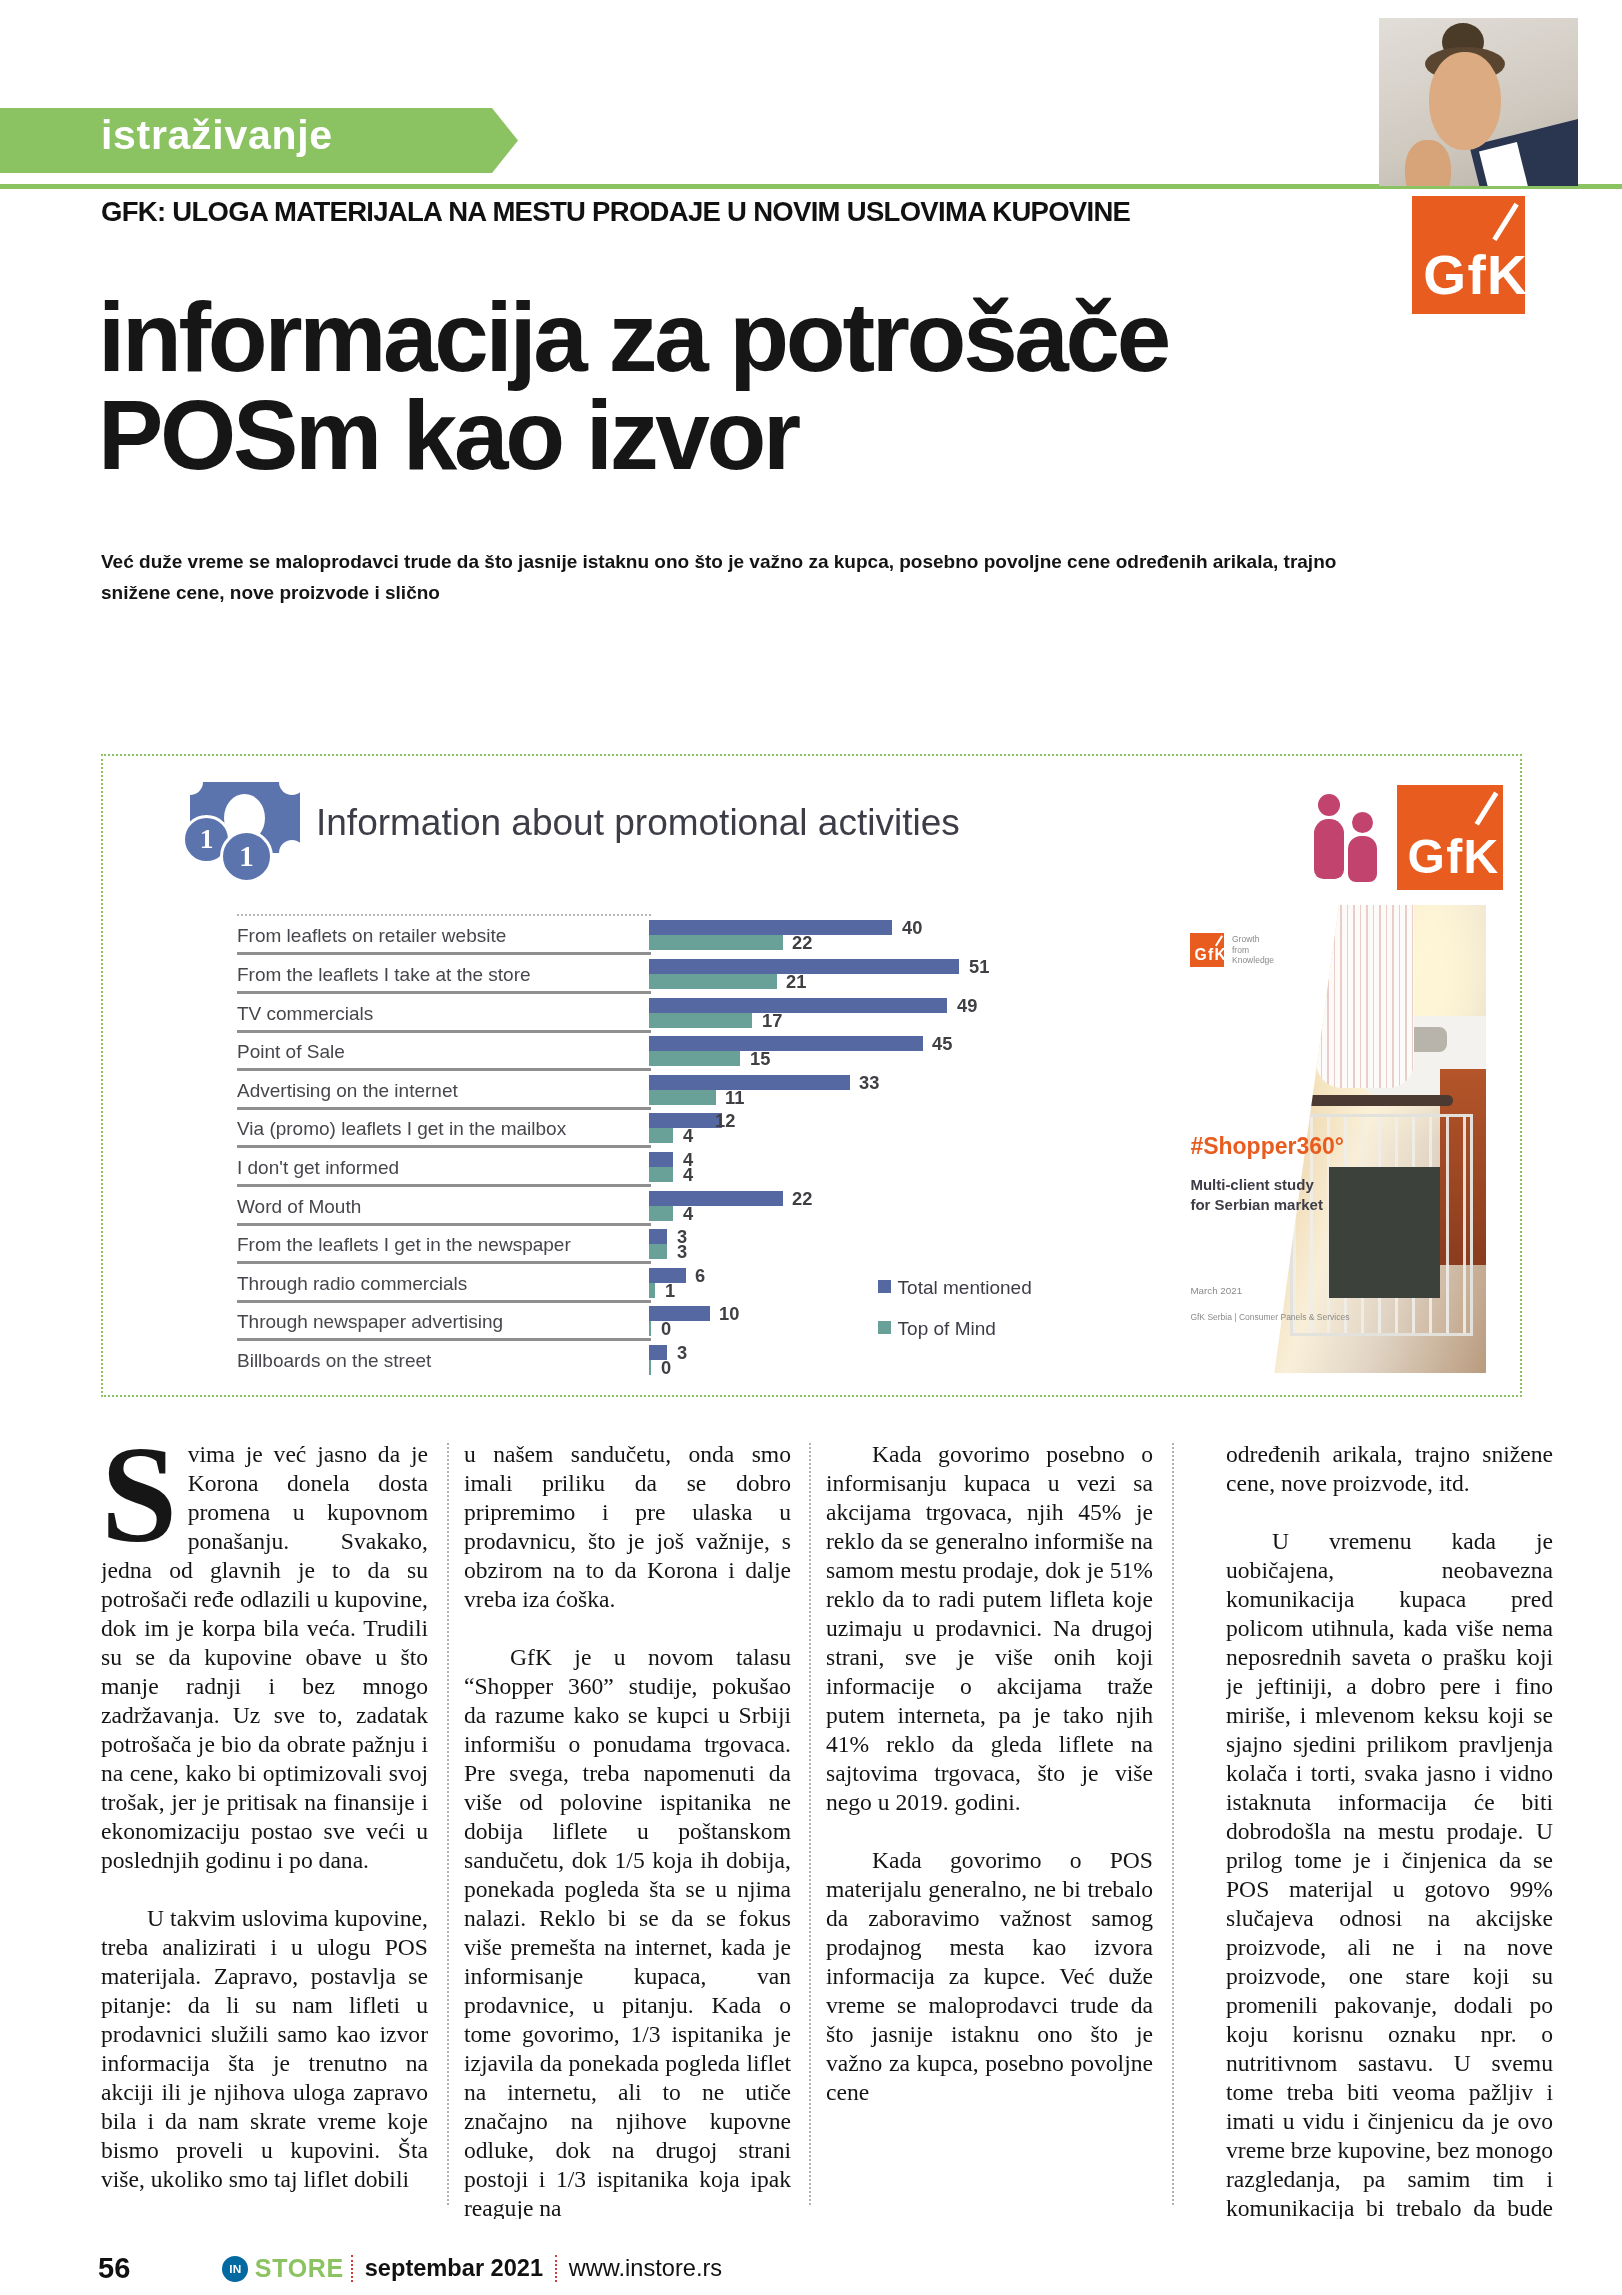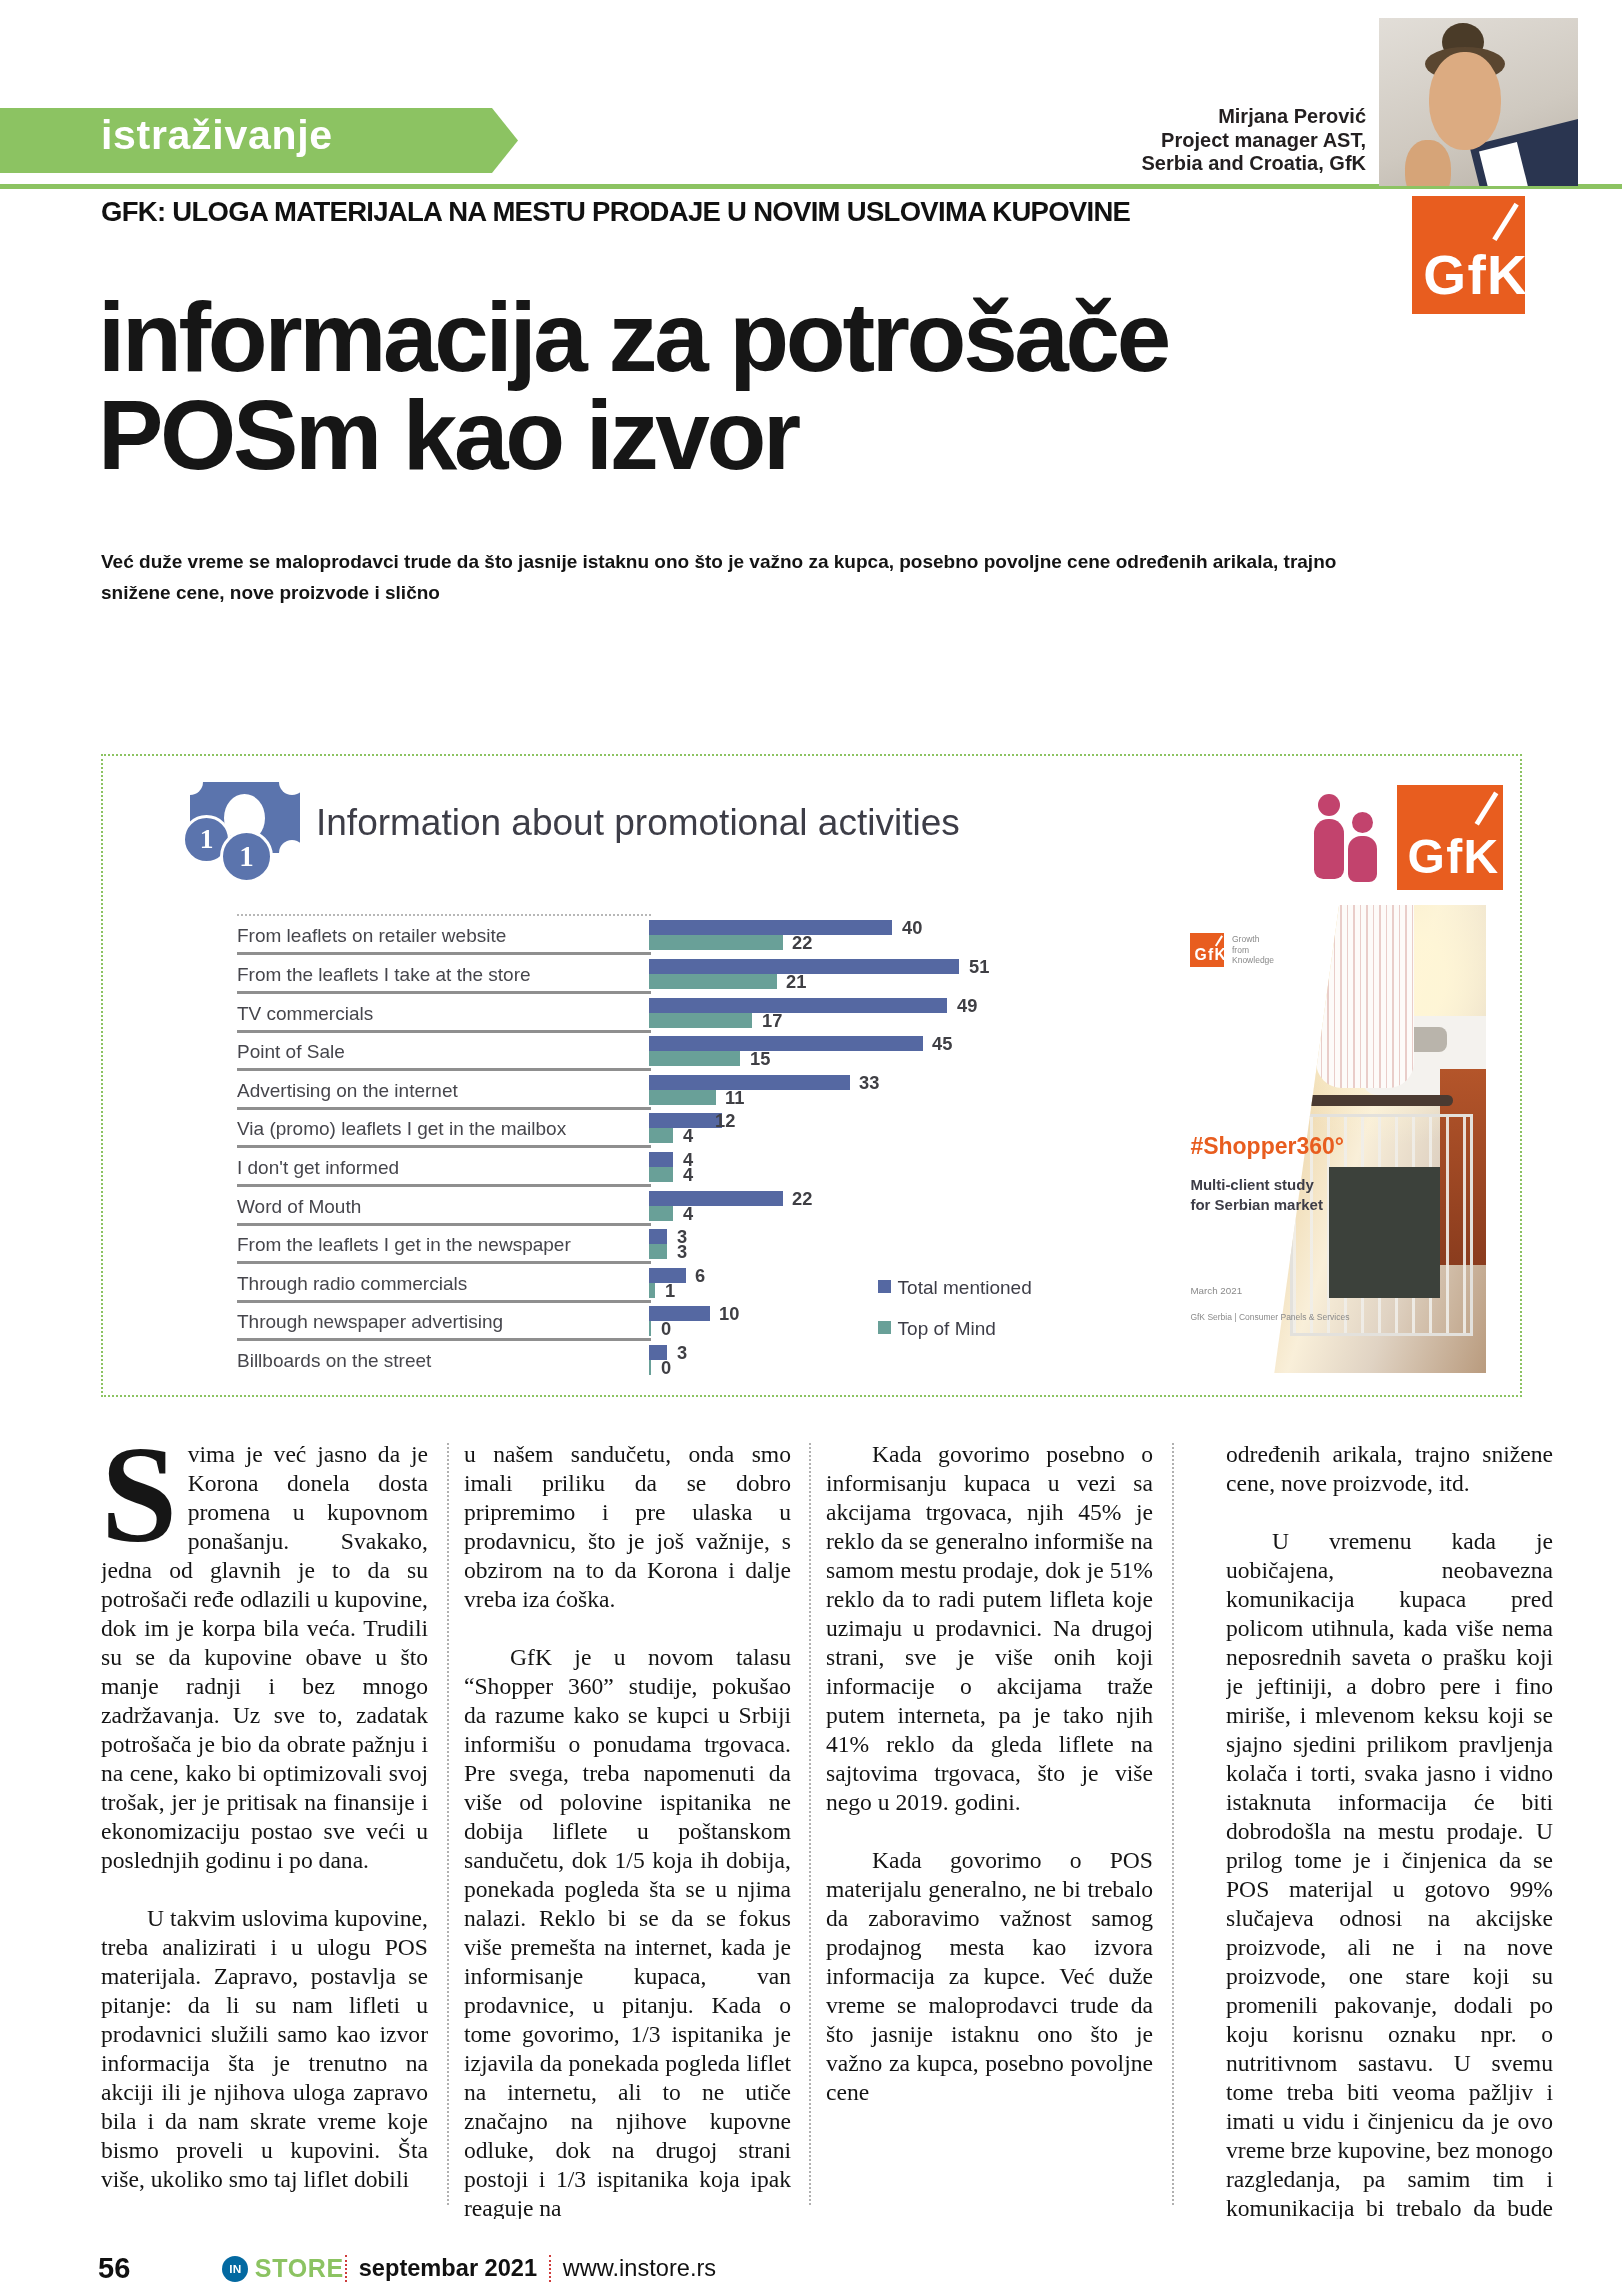--- a/index.html
+++ b/index.html
@@ -103,40 +103,35 @@
   .bodycol p.indent{text-indent:46px;}
   .dropcap{float:left;font-family:"Liberation Serif",serif;font-weight:bold;font-size:137px;line-height:110px;
       padding-right:10.5px;color:#161616;}
   .col-sep{position:absolute;top:1443px;height:762px;border-left:2px dotted #b0b0b0;}
 
   
   .footer{position:absolute;left:98px;top:2252px;height:33px;display:flex;align-items:center;}
   .pageno{font-size:29px;font-weight:bold;color:#111;margin-right:92px;}
   .instore-badge{width:26px;height:26px;border-radius:50%;background:#0369a1;color:#fff;font-weight:bold;
       font-size:11.8px;display:flex;align-items:center;justify-content:center;margin-right:6.5px;}
-  .store-word{font-size:25px;font-weight:bold;color:#8cc362;letter-spacing:0.7px;margin-right:1px;}
+  .store-word{font-size:25px;font-weight:bold;color:#8cc362;letter-spacing:0.7px;margin-right:7px;}
   .red-dots{height:27.5px;border-left:2.6px dotted #cf3b3b;margin-right:11.8px;}
   .foot-date{font-size:23.6px;font-weight:bold;color:#111;margin-right:11.8px;}
   .foot-url{font-size:23.6px;color:#111;}
 </style>
 </head>
 <body>
 
 <div class="page">
 
   <div class="tag-banner">
     <span>istraživanje</span>
   </div>
   <div class="green-rule"></div>
 
-  <div class="author-block">
-    <div>Mirjana Perović</div>
-    <div>Project manager AST,</div>
-    <div>Serbia and Croatia, GfK</div>
-  </div>
 
   <div class="author-photo">
     <div class="ap-suit"></div>
     <div class="ap-shirt"></div>
     <div class="ap-bun"></div>
     <div class="ap-hairline"></div>
     <div class="ap-face"></div>
     <div class="ap-hand"></div>
   </div>
 

